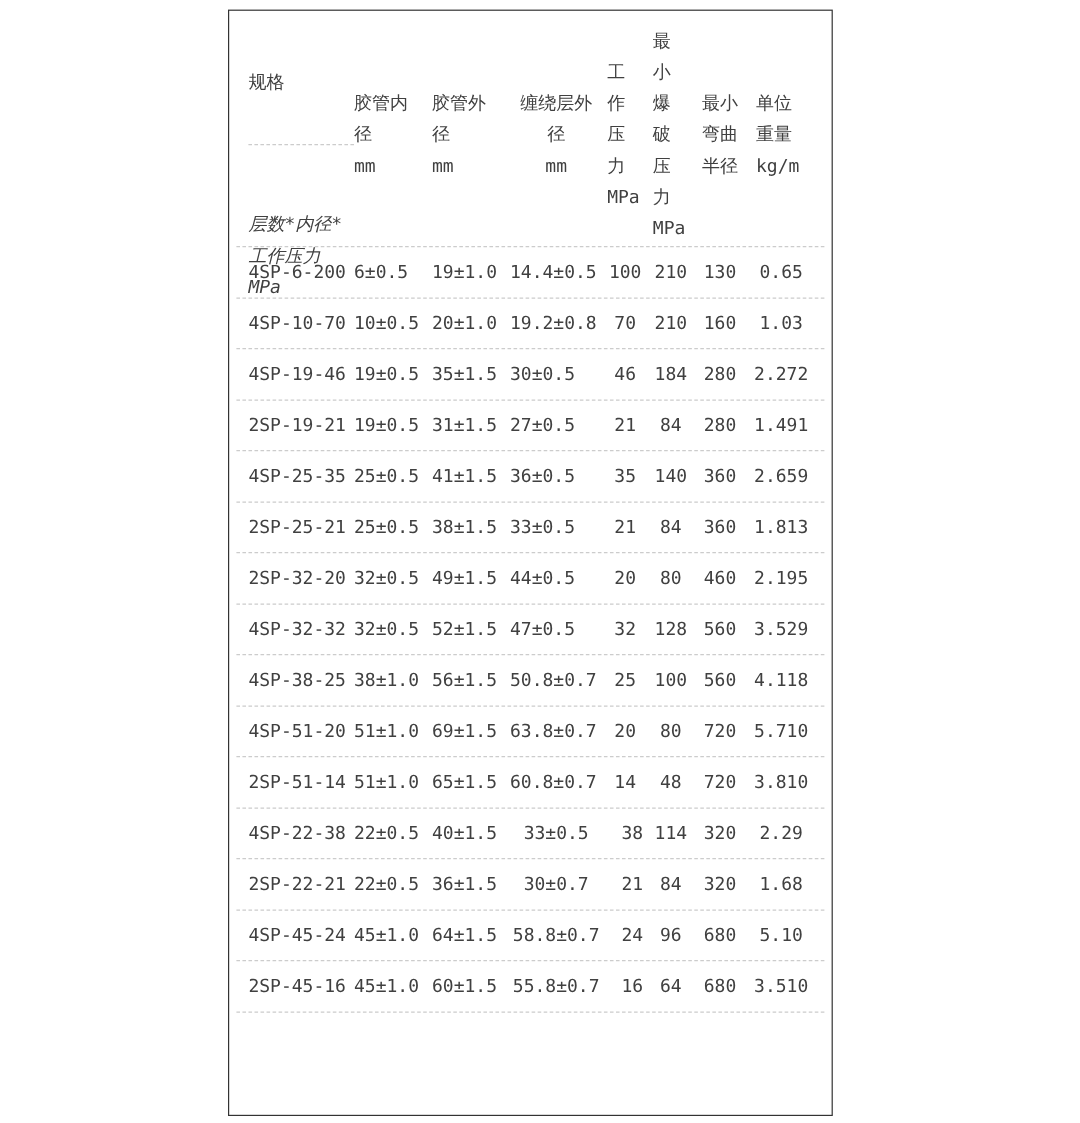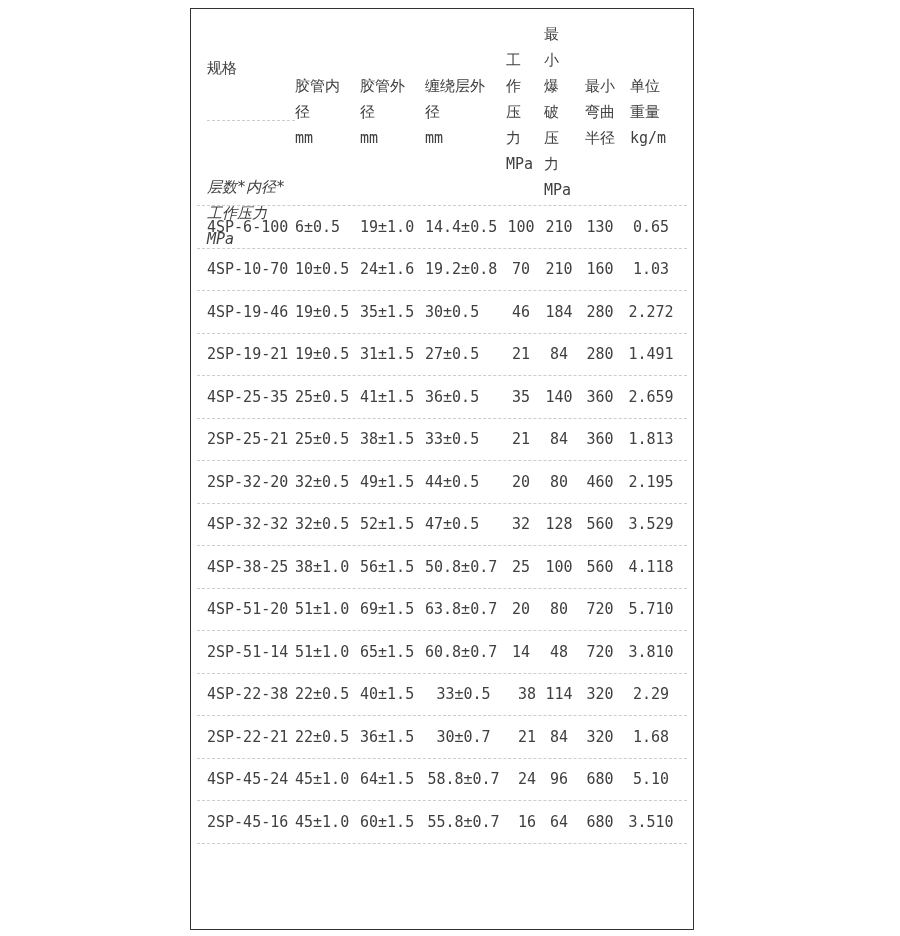--- a/index.html
+++ b/index.html
@@ -19,21 +19,21 @@
     display:flex;align-items:center;height:197px;box-sizing:border-box;
     border-bottom:1px dashed #cccccc;padding-left:10px;padding-top:10px;
   }
   .hc{
     box-sizing:border-box;white-space:pre-line;
     font-size:15px;line-height:26px;text-align:left;
   }
   .c1{width:88px;}
   .c2{width:65px;}
   .c3{width:65px;}
-  .c4{width:77px;}
+  .c4{width:77px;text-align:center;}
   .c5{width:38px;}
   .c6{width:38px;}
   .c7{width:44px;}
   .c8{width:58px;}
   .header .c5{padding-left:4px;}
   .header .c6{padding-left:4px;}
   .header .c7{padding-left:7px;}
   .header .c8{padding-left:8px;}
   .hc.c1{align-self:flex-start;padding-top:10px;}
   .spec-top{line-height:27px;white-space:pre-line;}
@@ -90,33 +90,33 @@
       <div class="hc c7">最小
 弯曲
 半径</div>
       <div class="hc c8">单位
 重量
 kg/m</div>
     </div>
 
     <div class="tbody" id="tbody">
         <div class="row">
-    <div class="cell c1">4SP-6-100</div>
+    <div class="cell c1">4SP-6-200</div>
     <div class="cell c2">6±0.5</div>
     <div class="cell c3">19±1.0</div>
     <div class="cell c4">14.4±0.5</div>
     <div class="cell c5">100</div>
     <div class="cell c6">210</div>
     <div class="cell c7">130</div>
     <div class="cell c8">0.65</div>
   </div>
         <div class="row">
     <div class="cell c1">4SP-10-70</div>
     <div class="cell c2">10±0.5</div>
-    <div class="cell c3">24±1.6</div>
+    <div class="cell c3">20±1.0</div>
     <div class="cell c4">19.2±0.8</div>
     <div class="cell c5">70</div>
     <div class="cell c6">210</div>
     <div class="cell c7">160</div>
     <div class="cell c8">1.03</div>
   </div>
         <div class="row">
     <div class="cell c1">4SP-19-46</div>
     <div class="cell c2">19±0.5</div>
     <div class="cell c3">35±1.5</div>

